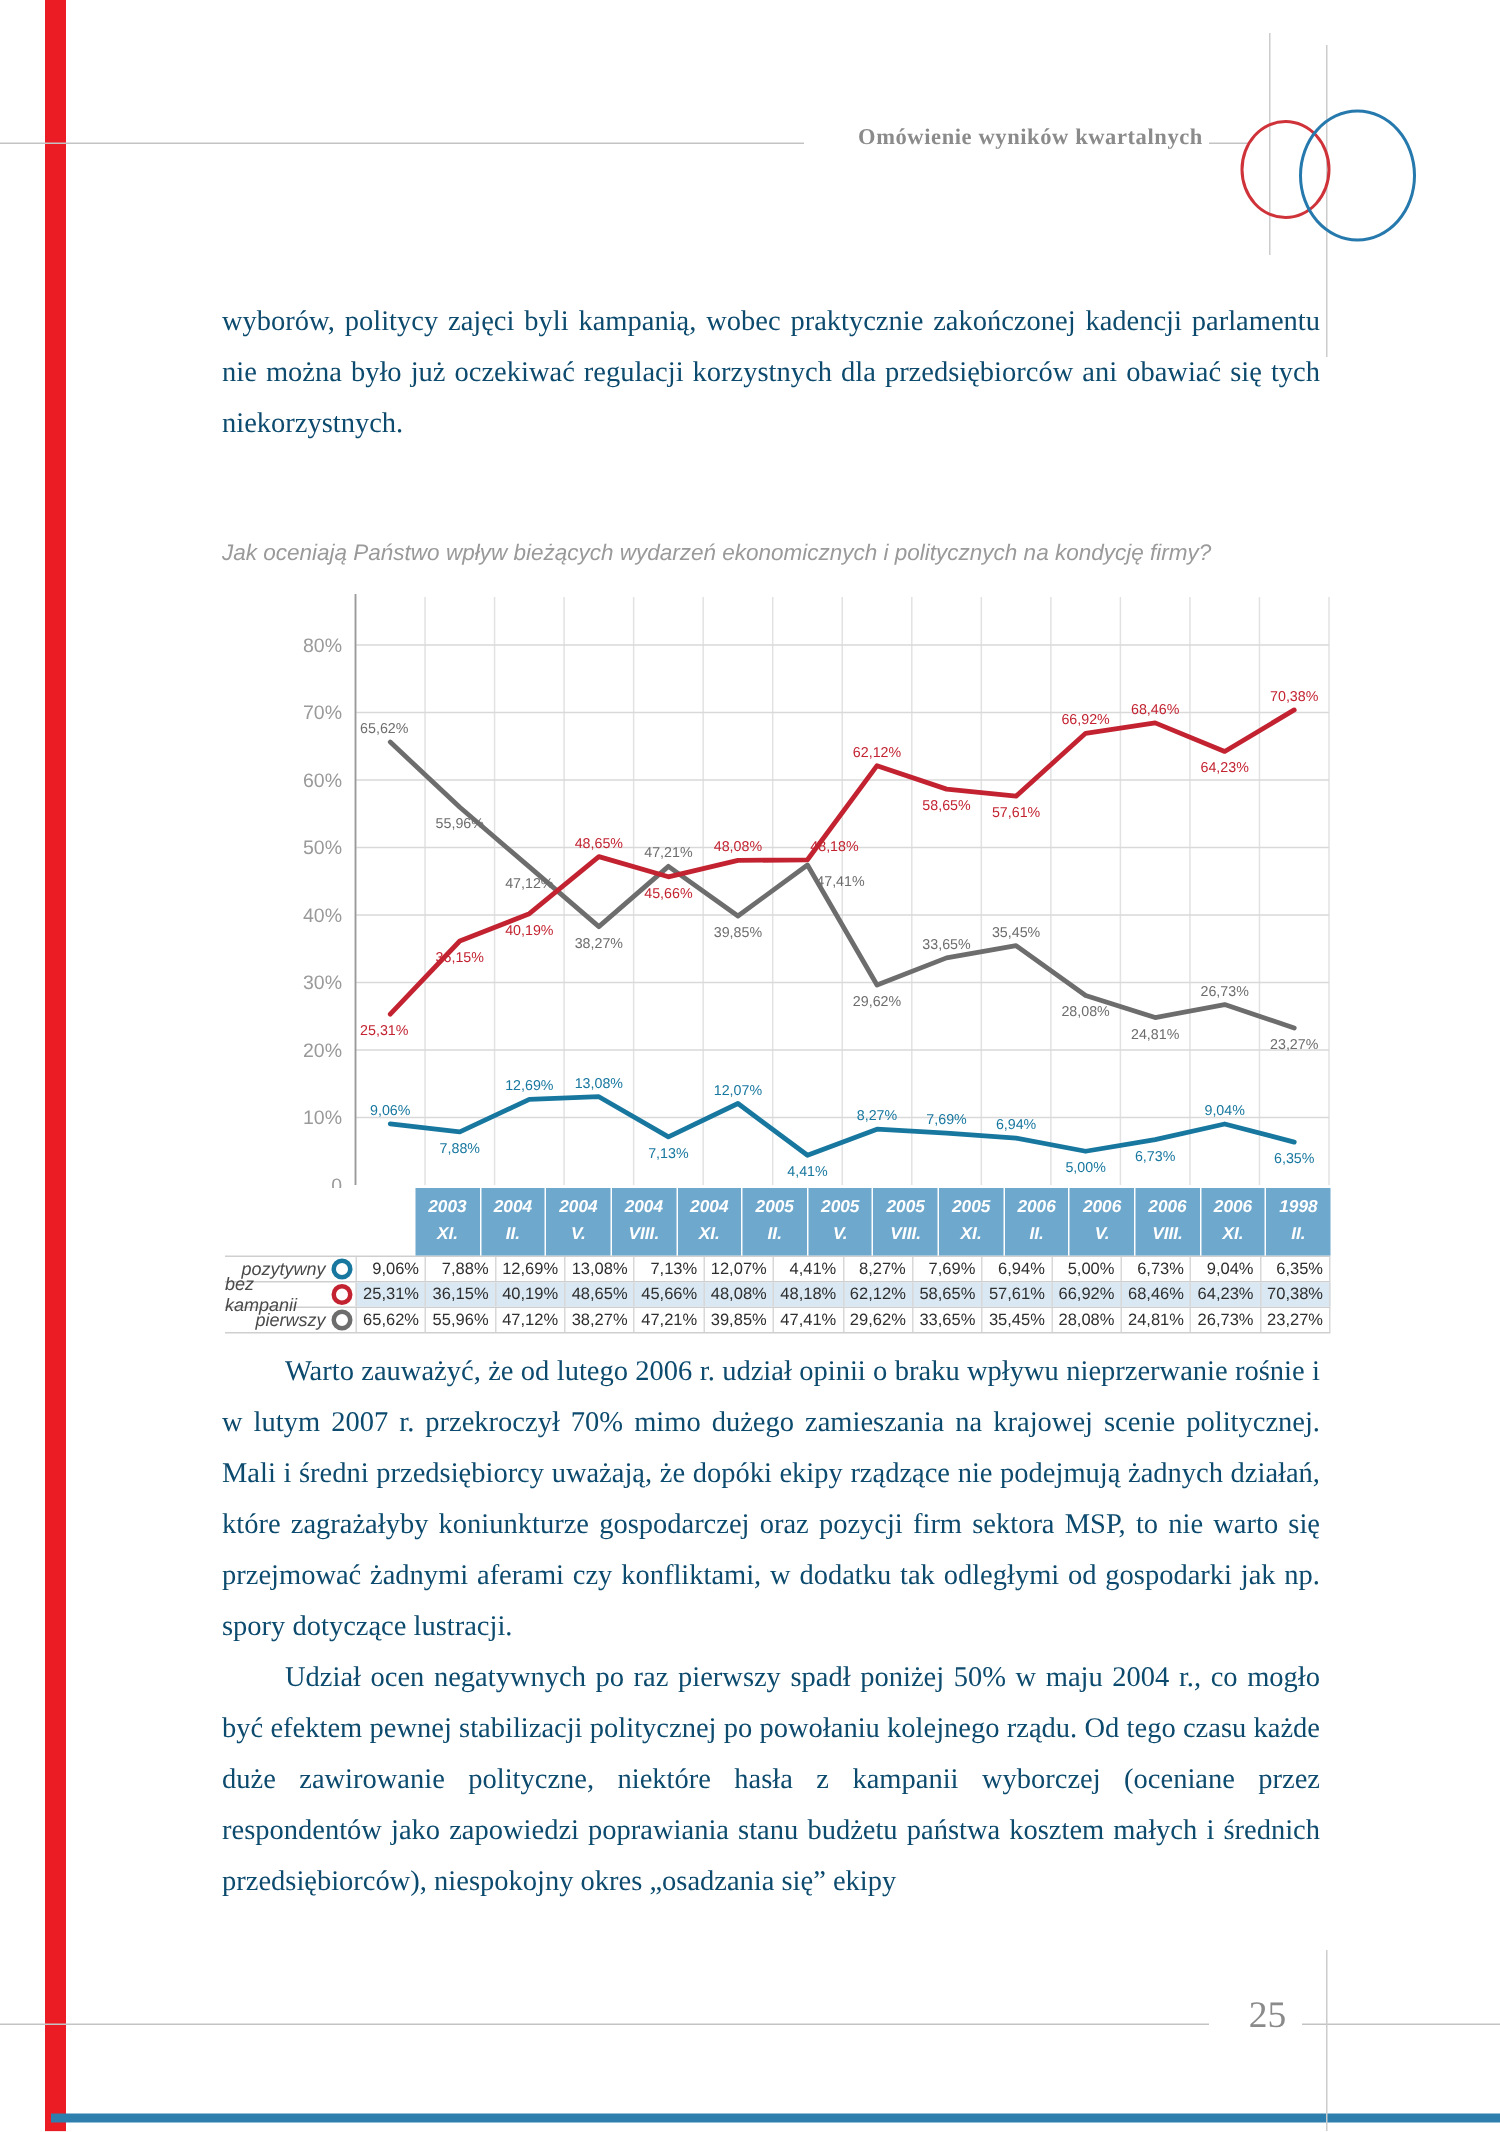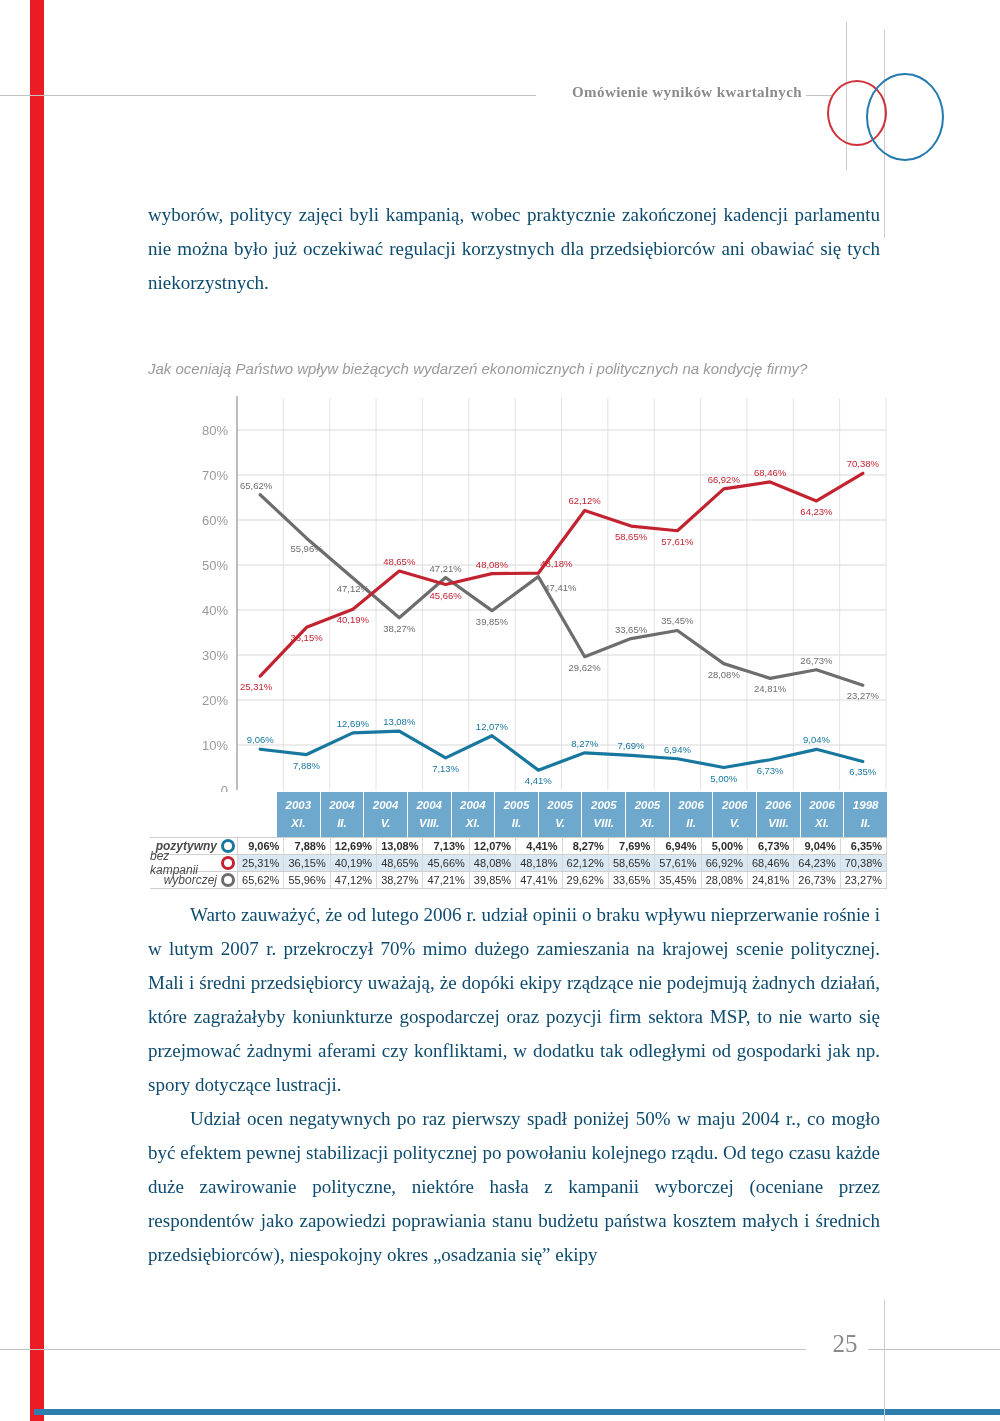--- a/index.html
+++ b/index.html
@@ -33,21 +33,21 @@
         font-style:italic;font-size:12px;color:#4a4a4a;padding-right:2px;box-sizing:border-box;}
   .ring{display:inline-block;width:8px;height:8px;border-radius:50%;margin-left:4px;flex:0 0 auto;}
   .hcells,.dcells{display:flex;flex:1;}
   .hcell{flex:1;margin-right:1px;color:#ffffff;font-weight:bold;font-style:italic;font-size:11.5px;
         text-align:center;line-height:1.55;padding:5px 0 4px 0;}
   .hcell:last-child{margin-right:0;}
   .drow .dcells{border-left:1px solid #d8d8d8;}
   .dcell{flex:1;font-size:11px;color:#2e2e2e;text-align:right;padding:2px 4px 1px 0;
         border-right:1px solid #d8d8d8;box-sizing:border-box;white-space:nowrap;}
   .drow{border-bottom:1px solid #cfcfcf;height:16px;}
-  .drow.first{border-top:1px solid #cfcfcf;font-weight:bold;}
+  .drow.first{border-top:1px solid #cfcfcf;}
   
   .pageno{position:absolute;left:828px;top:1330px;width:34px;text-align:center;
         font-size:25px;color:#8a8a8a;}
 </style>
 </head>
 <body>
 
 <div class="page">
 
   <div class="spine" style="background: rgb(236, 28, 36);"></div>
@@ -247,21 +247,21 @@
           <div class="dcell">58,65%</div>
           <div class="dcell">57,61%</div>
           <div class="dcell">66,92%</div>
           <div class="dcell">68,46%</div>
           <div class="dcell">64,23%</div>
           <div class="dcell">70,38%</div>
         </div>
       </div>
       <div class="trow drow">
         <div class="tlabel">
-          <span>wyborczej</span>
+          <span>pierwszy</span>
           <div class="ring" style="border: 3px solid rgb(109, 109, 109);"></div>
         </div>
         <div class="dcells">
           <div class="dcell">65,62%</div>
           <div class="dcell">55,96%</div>
           <div class="dcell">47,12%</div>
           <div class="dcell">38,27%</div>
           <div class="dcell">47,21%</div>
           <div class="dcell">39,85%</div>
           <div class="dcell">47,41%</div>

